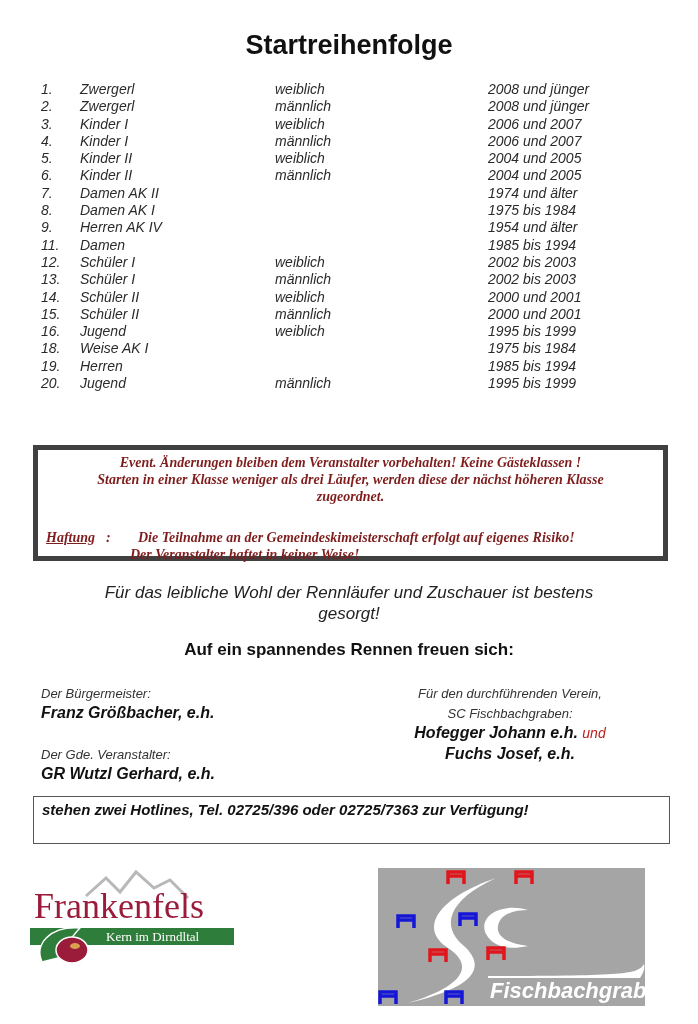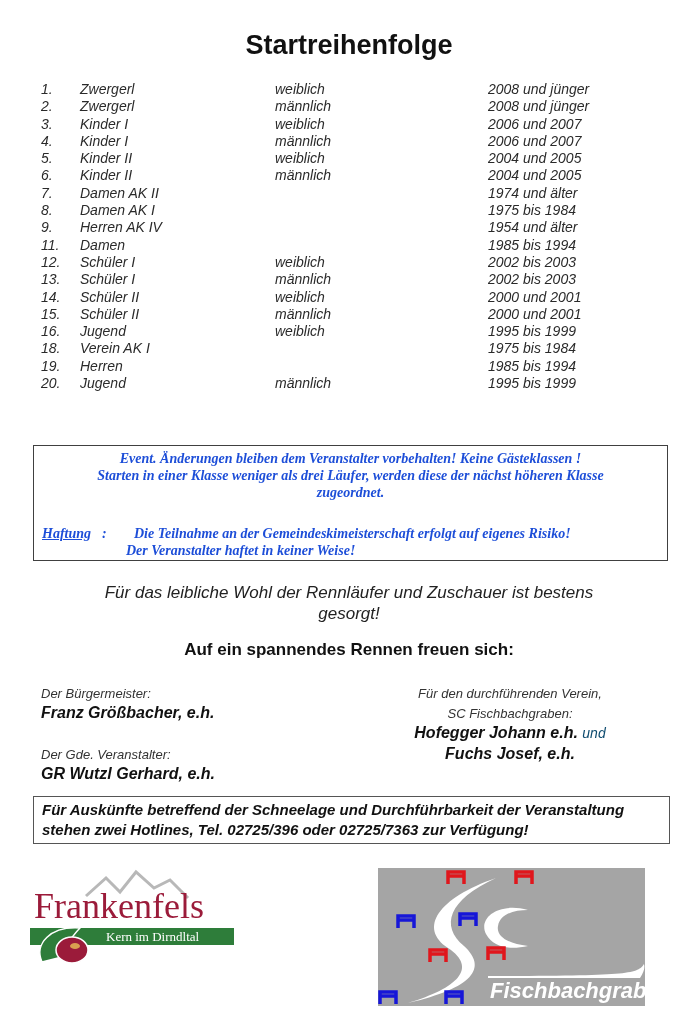--- a/index.html
+++ b/index.html
@@ -14,23 +14,23 @@
     font-style: italic; font-size: 14px; color: #2a2a2a; line-height: 17px;
   }
   .row span { position: absolute; top: 0; white-space: nowrap; }
   .c-num { left: 0; }
   .c-name { left: 39px; }
   .c-sex { left: 234px; }
   .c-year { left: 447px; }
 
   .notice {
     position: absolute; left: 33px; top: 445px; width: 635px; height: 116px;
-    border: 1px solid #404040; box-sizing: border-box;
+    border: 5px solid #404040; box-sizing: border-box;
     font-family: "Liberation Serif", serif; font-weight: bold; font-style: italic;
-    font-size: 14px; color: #1d4ed8;
+    font-size: 14px; color: #7f1d1d;
   }
   .notice .line { position: absolute; left: 0; width: 100%; text-align: center; }
   .notice .l1 { top: 5px; }
   .notice .l2 { top: 22px; }
   .notice .l3 { top: 39px; }
   .notice .haft { position: absolute; left: 8px; top: 80px; text-decoration: underline; text-align: right; }
   .notice .h1 { position: absolute; left: 100px; top: 80px; }
   .notice .h2 { position: absolute; left: 92px; top: 97px; }
 
   .wohl {
@@ -148,21 +148,21 @@
       <span class="c-year">2000 und 2001</span>
     </div>
     <div class="row">
       <span class="c-num">16.</span>
       <span class="c-name">Jugend</span>
       <span class="c-sex">weiblich</span>
       <span class="c-year">1995 bis 1999</span>
     </div>
     <div class="row">
       <span class="c-num">18.</span>
-      <span class="c-name">Verein AK I</span>
+      <span class="c-name">Weise AK I</span>
       <span class="c-sex"></span>
       <span class="c-year">1975 bis 1984</span>
     </div>
     <div class="row">
       <span class="c-num">19.</span>
       <span class="c-name">Herren</span>
       <span class="c-sex"></span>
       <span class="c-year">1985 bis 1994</span>
     </div>
     <div class="row">
@@ -192,26 +192,25 @@
 
 <div class="sig small" style="left:41px;top:686px;">Der Bürgermeister:</div>
 <div class="sig big" style="left:41px;top:704px;">Franz Größbacher, e.h.</div>
 <div class="sig small" style="left:41px;top:747px;">Der Gde. Veranstalter:</div>
 <div class="sig big" style="left:41px;top:765px;text-align:center;">GR Wutzl Gerhard, e.h.</div>
 
 <div class="sig small center" style="left:380px;width:260px;top:686px;">Für den durchführenden Verein,</div>
 <div class="sig small center" style="left:380px;width:260px;top:706px;">SC Fischbachgraben:</div>
 <div class="sig center" style="left:360px;width:300px;top:724px;">
   <span style="font-weight:bold;font-style:italic;font-size:16px;">Hofegger Johann e.h.</span>
-  <span style="font-style:italic;font-size:14px;color:#0c4a6e;">und</span>
+  <span style="font-style:italic;font-size:14px;color:#b91c1c;">und</span>
 </div>
 <div class="sig big center" style="left:380px;width:260px;top:745px;">Fuchs Josef, e.h.</div>
 
 <div class="hotline">
-  <div>Für Auskünfte betreffend der Schneelage und Durchführbarkeit der Veranstaltung</div>
   <div>stehen zwei Hotlines, Tel. 02725/396 oder 02725/7363 zur Verfügung!</div>
 </div>
 
 <div class="logo-left">
   <svg width="214" height="100" viewBox="0 0 214 100">
     <polyline points="58,30 78,12 92,26 108,6 126,22 142,14 160,32" fill="none" stroke="#b8b8b8" stroke-width="3"></polyline>
     <text id="ff-name" x="6" y="52" font-family="Liberation Serif, serif" font-size="36" fill="#9b1b3a">Frankenfels</text>
     <rect id="ff-band" x="2" y="62" width="204" height="17" fill="#2e7d3a"></rect>
     <text id="ff-slogan" x="78" y="75" font-family="Liberation Serif, serif" font-size="13" fill="#ffffff">Kern im Dirndltal</text>
     <path d="M14,96 C6,78 22,60 52,62 C52,62 44,70 30,92 Z" fill="#2e7d3a" stroke="#ffffff" stroke-width="1.5"></path>

